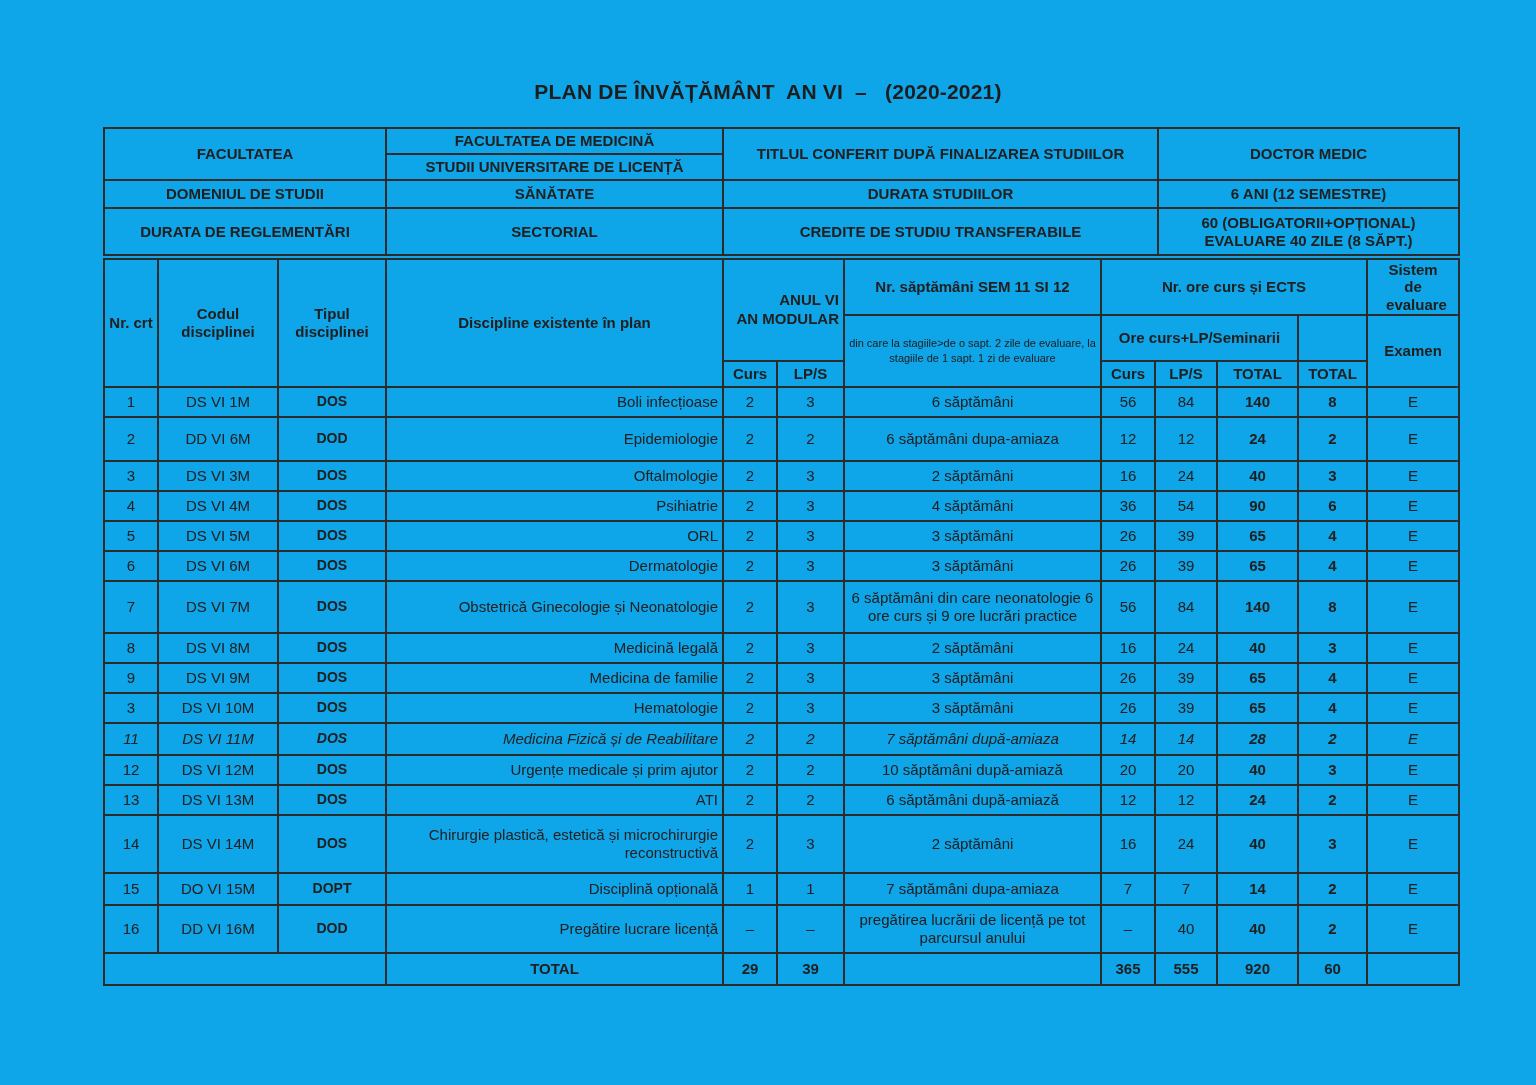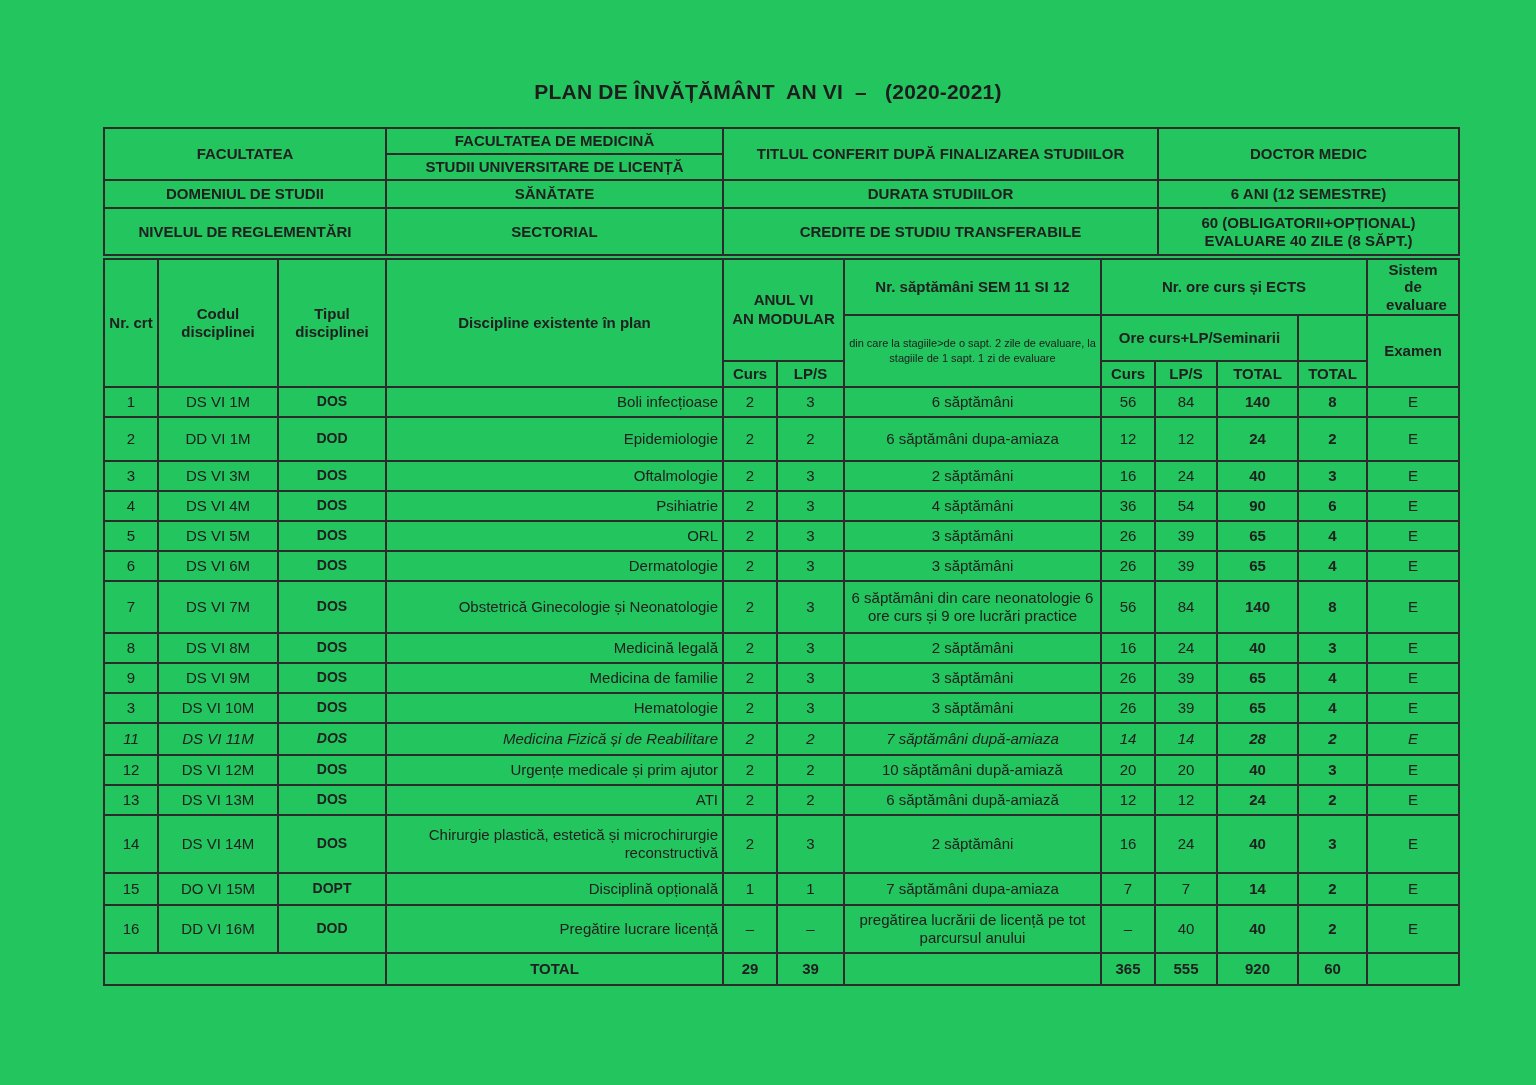--- a/index.html
+++ b/index.html
@@ -1,20 +1,20 @@
 <!DOCTYPE html>
 <html><head>
 <meta charset="utf-8">
 <style>
   html,body{margin:0;padding:0;}
   body{
     width:1536px;height:1085px;overflow:hidden;background:#ffffff;
     font-family:"Liberation Sans","DejaVu Sans",sans-serif;color:#202020;
   }
-  .sheet{position:relative;width:1536px;height:1085px;background:#22c55e;}
+  .sheet{position:relative;width:1536px;height:1085px;background:#0ea5e9;}
   .doc-title{
     position:absolute;top:80px;left:0;right:0;text-align:center;
     font-size:21px;font-weight:bold;color:#1d1d1d;letter-spacing:.2px;white-space:pre;
   }
   .tbl-wrap{position:absolute;left:103px;top:127px;width:1355px;}
   table{border-collapse:collapse;table-layout:fixed;width:1355px;}
   td,th{
     border:2px solid #2b2b2b;text-align:center;vertical-align:middle;
     padding:1px 4px;line-height:1.2;overflow:hidden;
   }
@@ -30,21 +30,21 @@
   .main-table .tip{font-weight:bold;font-size:14px;}
   .main-table .b{font-weight:bold;}
   .main-table tbody tr{height:30px;}
   .main-table tbody tr:nth-child(2){height:44px;}
   .main-table tbody tr:nth-child(7){height:52px;}
   .main-table tbody tr:nth-child(11){height:32px;font-style:italic;}
   .main-table tbody tr:nth-child(14){height:58px;}
   .main-table tbody tr:nth-child(15){height:32px;}
   .main-table tbody tr:nth-child(16){height:48px;}
   .main-table tbody tr.total-row{height:32px;}
-  .anul div{line-height:1.25;}
+  .anul div{line-height:1.25;text-align:right;}
 </style>
 </head>
 <body>
 
 <div class="sheet">
 
   <div class="doc-title">PLAN DE ÎNVĂȚĂMÂNT  AN VI  –   (2020-2021)</div>
 
   <div class="tbl-wrap">
 
@@ -65,21 +65,21 @@
       <tr style="height:26px">
         <td>STUDII UNIVERSITARE DE LICENȚĂ</td>
       </tr>
       <tr style="height:28px">
         <td>DOMENIUL DE STUDII</td>
         <td>SĂNĂTATE</td>
         <td>DURATA STUDIILOR</td>
         <td>6 ANI (12 SEMESTRE)</td>
       </tr>
       <tr style="height:47px">
-        <td>NIVELUL DE REGLEMENTĂRI</td>
+        <td>DURATA DE REGLEMENTĂRI</td>
         <td>SECTORIAL</td>
         <td>CREDITE DE STUDIU TRANSFERABILE</td>
         <td>
           <div>60 (OBLIGATORII+OPȚIONAL)</div>
           <div>EVALUARE 40 ZILE (8 SĂPT.)</div>
         </td>
       </tr>
     </tbody>
       </table>
 
@@ -137,21 +137,21 @@
     <td>3</td>
     <td>6 săptămâni</td>
     <td>56</td>
     <td>84</td>
     <td class="b">140</td>
     <td class="b">8</td>
     <td>E</td>
   </tr>
           <tr>
     <td>2</td>
-    <td>DD VI 1M</td>
+    <td>DD VI 6M</td>
     <td class="tip">DOD</td>
     <td class="disc">Epidemiologie</td>
     <td>2</td>
     <td>2</td>
     <td>6 săptămâni dupa-amiaza</td>
     <td>12</td>
     <td>12</td>
     <td class="b">24</td>
     <td class="b">2</td>
     <td>E</td>

